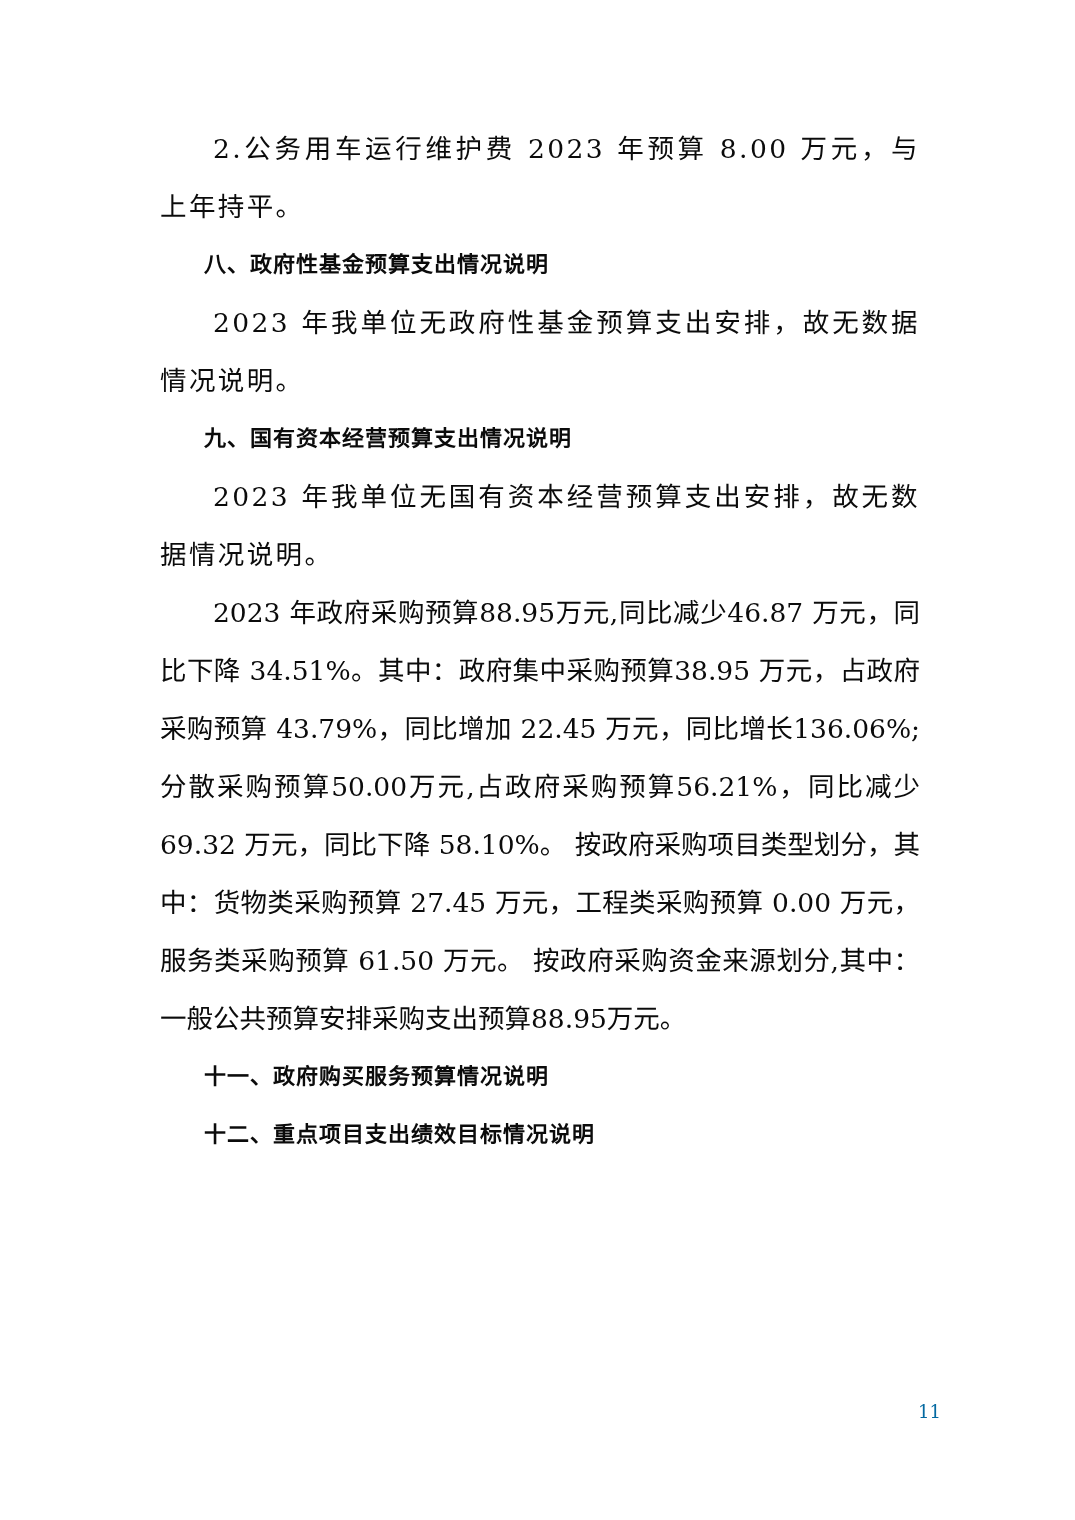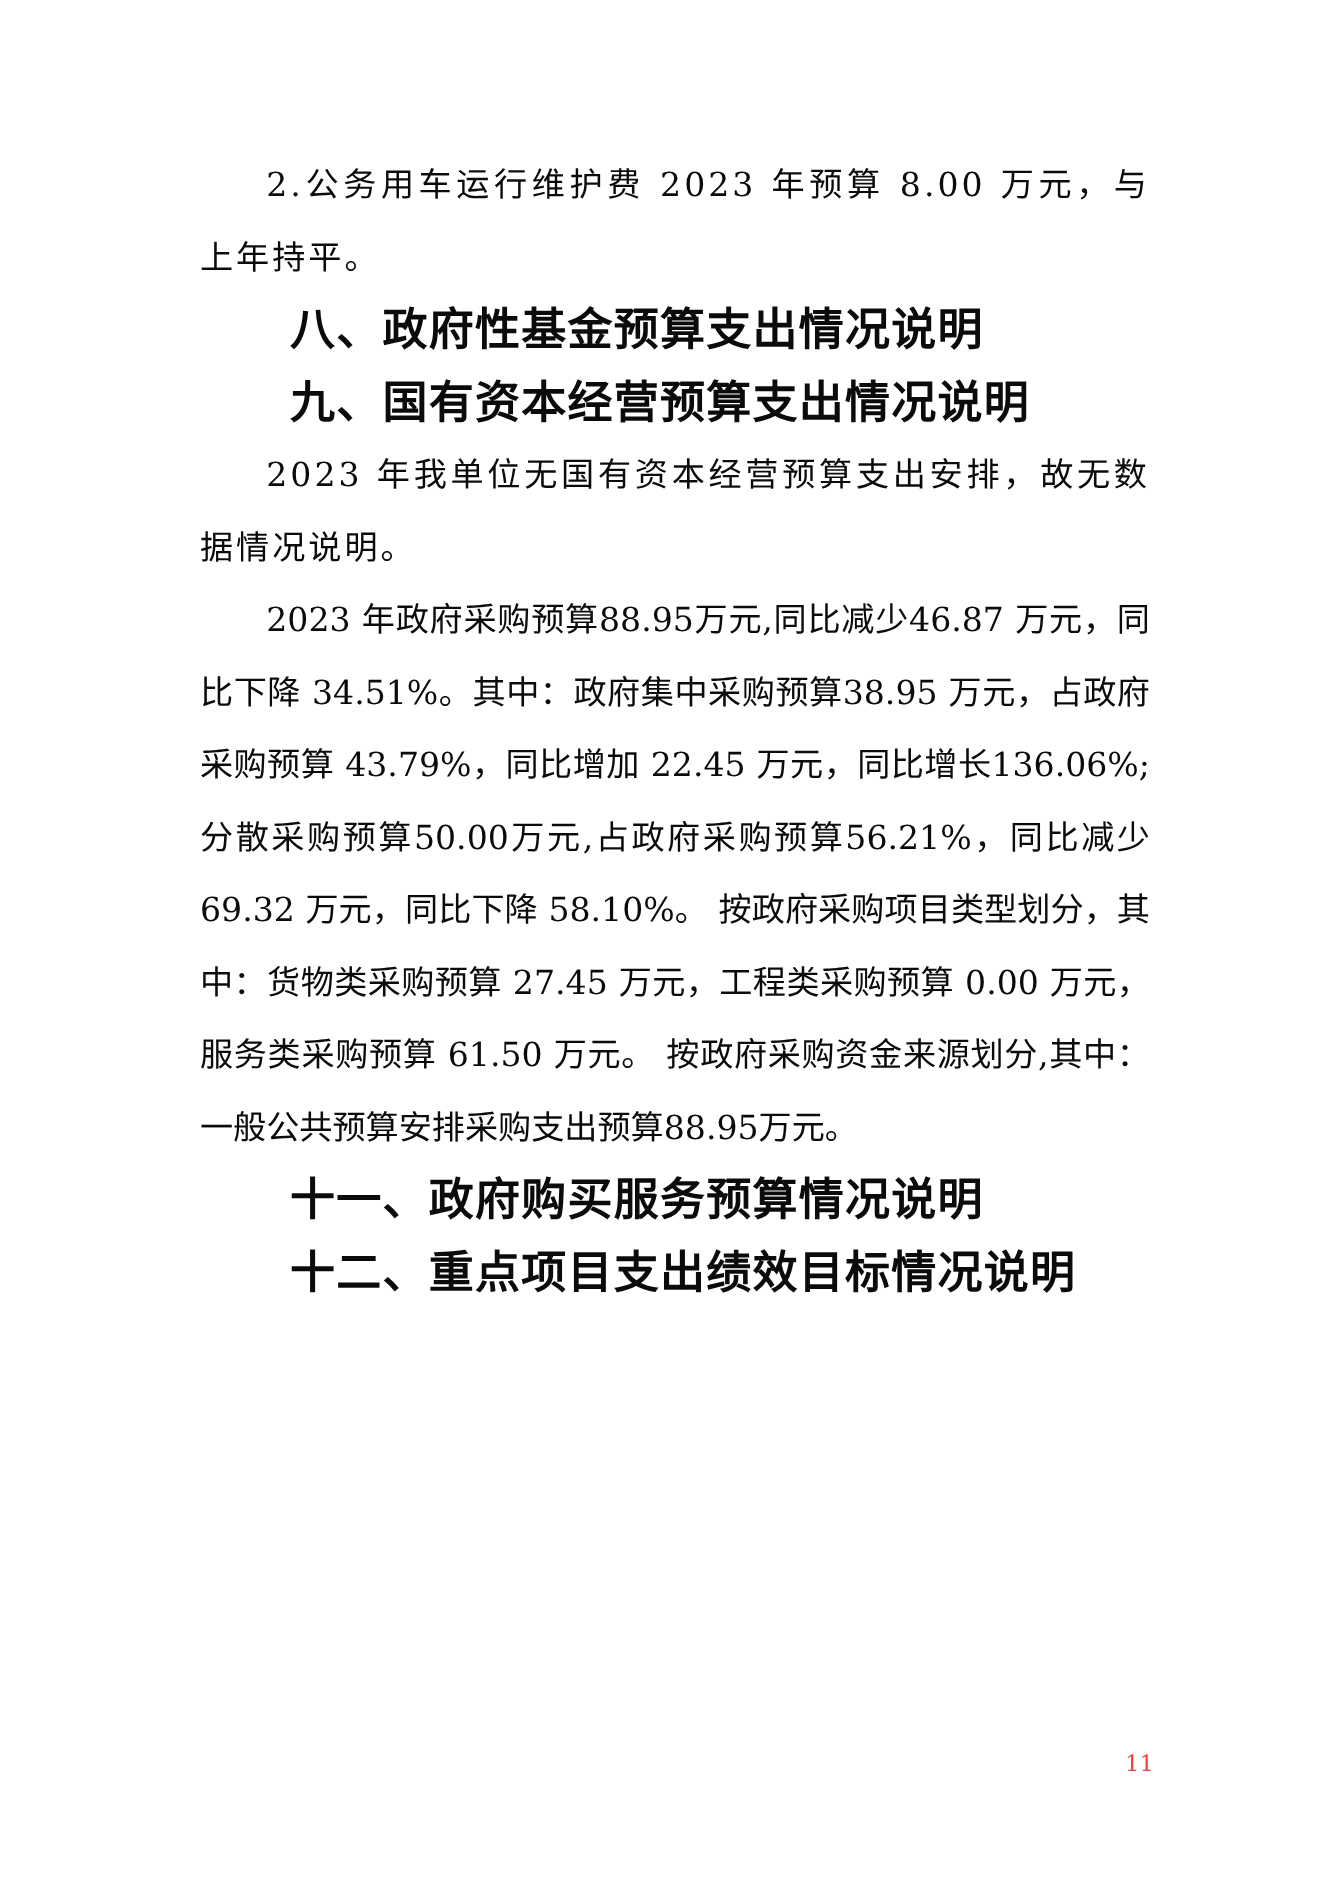--- a/index.html
+++ b/index.html
@@ -36,52 +36,53 @@
   .para {
     font-size: 26.5px;
     line-height: 58px;
     text-align: justify;
     text-justify: inter-ideograph;
     text-indent: 2em;
     letter-spacing: 0.5px;
     font-weight: 400;
   }
   .heading {
-    font-size: 36px;
+    font-size: 22px;
     line-height: 58px;
     font-weight: bold;
     text-indent: 2em;
     letter-spacing: 1px;
     font-family: "DejaVu Sans", "Liberation Sans", sans-serif;
   }
   .para.tight {
     letter-spacing: 0px;
   }
   .spaced {
     letter-spacing: 2.4px;
   }
   .page-number {
     position: absolute;
-    right: 120px;
+    right: 102px;
     bottom: 98px;
     font-size: 18px;
     font-family: "DejaVu Serif", "Liberation Serif", serif;
-    color: #ef4444;
+    color: #0369a1;
   }
 </style>
 </head>
 <body>
 
 <div class="page">
   <div class="content">
 
     <p class="para spaced">2.公务用车运行维护费 2023 年预算 8.00 万元，与上年持平。</p>
 
     <h2 class="heading">八、政府性基金预算支出情况说明</h2>
 
+    <p class="para spaced">2023 年我单位无政府性基金预算支出安排，故无数据情况说明。</p>
 
     <h2 class="heading">九、国有资本经营预算支出情况说明</h2>
 
     <p class="para spaced">2023 年我单位无国有资本经营预算支出安排，故无数据情况说明。</p>
 
 
     <p class="para tight">2023 年政府采购预算88.95万元,同比减少46.87 万元，同比下降 34.51%。其中：政府集中采购预算38.95 万元，占政府采购预算 43.79%，同比增加 22.45 万元，同比增长136.06%;分散采购预算50.00万元,占政府采购预算56.21%，同比减少 69.32 万元，同比下降 58.10%。 按政府采购项目类型划分，其中：货物类采购预算 27.45 万元，工程类采购预算 0.00 万元，服务类采购预算 61.50 万元。 按政府采购资金来源划分,其中：一般公共预算安排采购支出预算88.95万元。</p>
 
     <h2 class="heading">十一、政府购买服务预算情况说明</h2>
 

